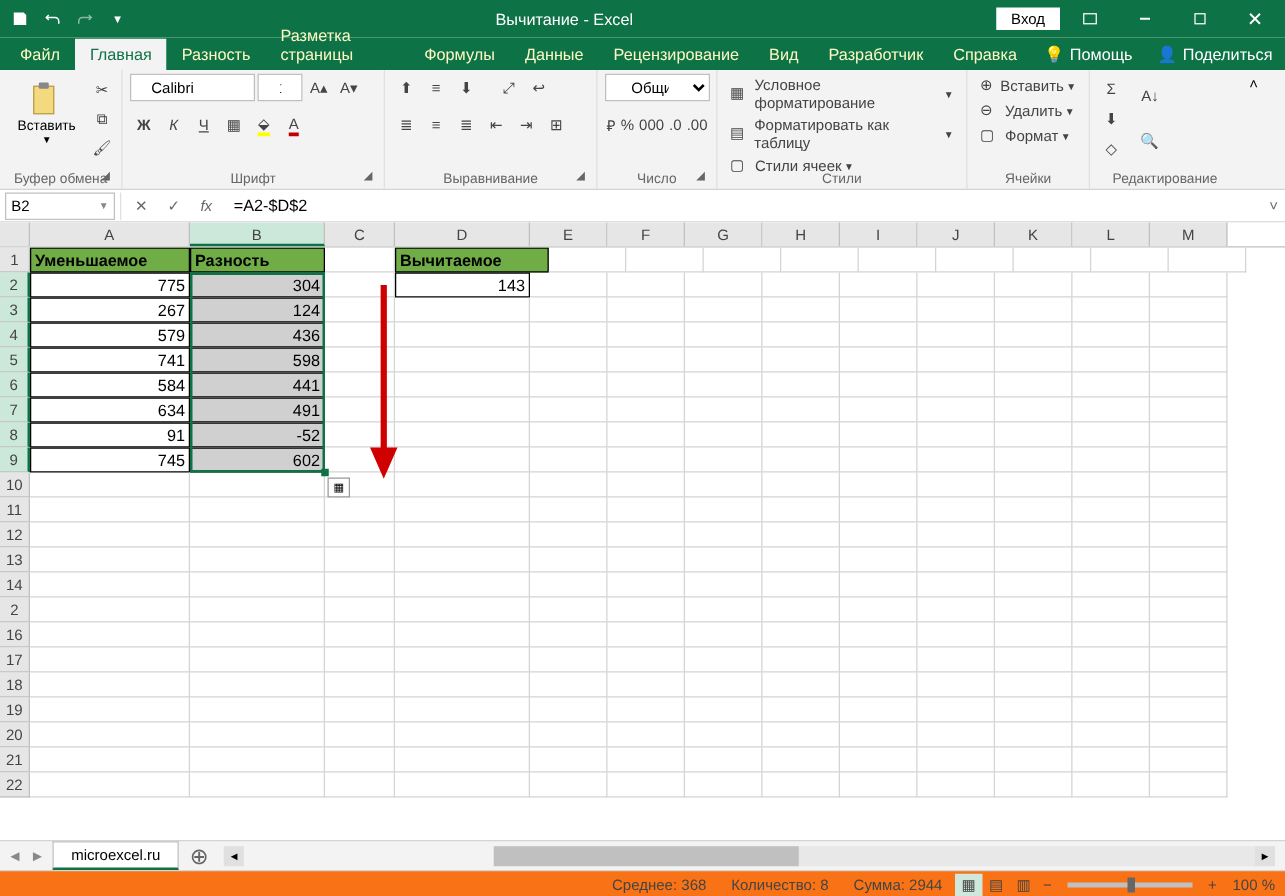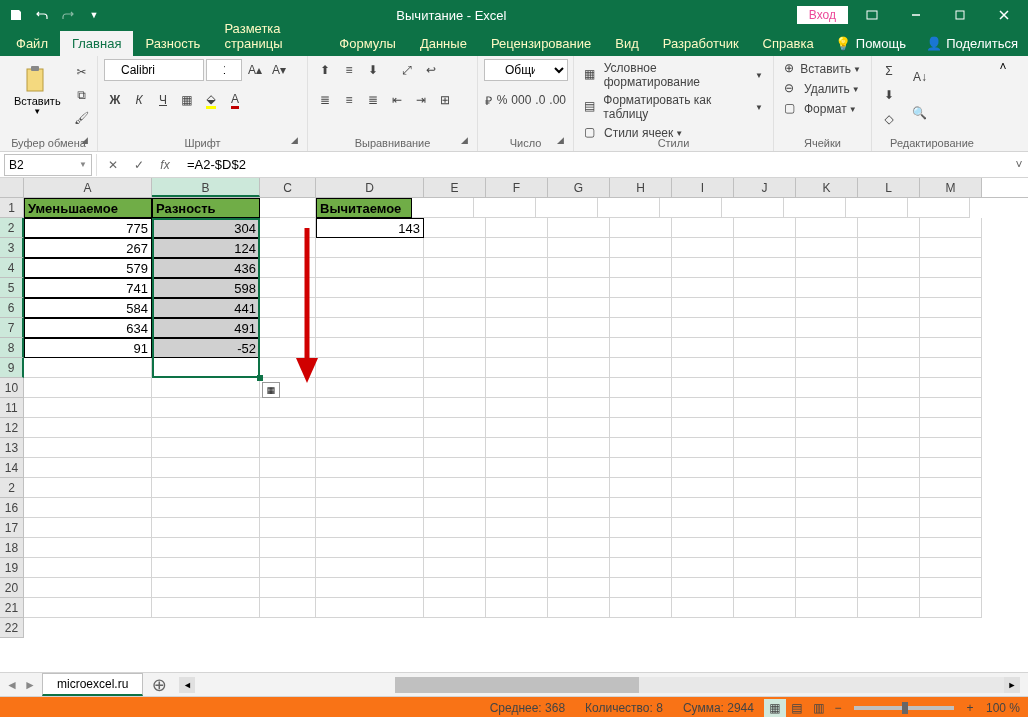--- a/index.html
+++ b/index.html
@@ -3,21 +3,21 @@
 <meta charset="utf-8">
 <style>
 * { box-sizing: border-box; margin: 0; padding: 0; font-family: 'Segoe UI', Tahoma, sans-serif; }
 body { background: #fff; font-size: 12px; overflow: hidden; width: 1028px; height: 717px; }
 
 .titlebar { background: #0d7246; height: 30px; display: flex; align-items: center; color: #fff; padding: 0 4px; }
 .titlebar .qat { display: flex; gap: 2px; align-items: center; }
 .titlebar .qat-btn { width: 24px; height: 24px; display: flex; align-items: center; justify-content: center; cursor: pointer; }
 .titlebar .title { flex: 1; text-align: center; font-size: 13px; }
 .titlebar .right { display: flex; align-items: center; gap: 4px; }
-.titlebar .login-btn { background: #fff; color: #ec4899; padding: 2px 12px; font-size: 12px; border: none; cursor: pointer; }
+.titlebar .login-btn { background: #fff; color: #000000; padding: 2px 12px; font-size: 12px; border: none; cursor: pointer; }
 .titlebar .win-btn { width: 40px; height: 30px; display: flex; align-items: center; justify-content: center; cursor: pointer; color: #fff; }
 
 .tabs { background: #0d7246; height: 26px; display: flex; align-items: flex-end; padding-left: 4px; }
 .tabs .tab { padding: 5px 12px; color: #fef9c3; font-size: 13px; cursor: pointer; }
 .tabs .tab.active { background: #f3f3f3; color: #0d7246; }
 .tabs .spacer { flex: 1; }
 .tabs .right-tab { color: #fff; padding: 5px 10px; font-size: 13px; display: flex; align-items: center; gap: 4px; cursor: pointer; }
 
 .ribbon { background: #f3f3f3; height: 96px; border-bottom: 1px solid #d4d4d4; display: flex; }
 .ribbon-group { border-right: 1px solid #e0e0e0; padding: 3px 6px; display: flex; flex-direction: column; position: relative; }
@@ -342,21 +342,21 @@
         <div class="row-header">19</div>
         <div class="row-header">20</div>
         <div class="row-header">21</div>
         <div class="row-header">22</div>
       </div>
     <div class="cells" id="cells">
       <div class="cell-row">
           <div class="cell header-green" style="width: 128px;">Уменьшаемое</div>
           <div class="cell header-green" style="width: 108px;">Разность</div>
           <div class="cell" style="width: 56px;"></div>
-          <div class="cell header-green" style="width: 96px;">Вычитаемое</div>
+          <div class="cell header-green" style="width: 123px;">Вычитаемое</div>
           <div class="cell" style="width: 62px;"></div>
           <div class="cell" style="width: 62px;"></div>
           <div class="cell" style="width: 62px;"></div>
           <div class="cell" style="width: 62px;"></div>
           <div class="cell" style="width: 62px;"></div>
           <div class="cell" style="width: 62px;"></div>
           <div class="cell" style="width: 62px;"></div>
           <div class="cell" style="width: 62px;"></div>
           <div class="cell" style="width: 62px;"></div>
         </div>
@@ -446,20 +446,35 @@
           <div class="cell" style="width: 62px;"></div>
           <div class="cell" style="width: 62px;"></div>
           <div class="cell" style="width: 62px;"></div>
           <div class="cell" style="width: 62px;"></div>
           <div class="cell" style="width: 62px;"></div>
           <div class="cell" style="width: 62px;"></div>
         </div>
         <div class="cell-row">
           <div class="cell data-border" style="width: 128px;">91</div>
           <div class="cell data-border selected-range" style="width: 108px;">-52</div>
+          <div class="cell" style="width: 56px;"></div>
+          <div class="cell" style="width: 108px;"></div>
+          <div class="cell" style="width: 62px;"></div>
+          <div class="cell" style="width: 62px;"></div>
+          <div class="cell" style="width: 62px;"></div>
+          <div class="cell" style="width: 62px;"></div>
+          <div class="cell" style="width: 62px;"></div>
+          <div class="cell" style="width: 62px;"></div>
+          <div class="cell" style="width: 62px;"></div>
+          <div class="cell" style="width: 62px;"></div>
+          <div class="cell" style="width: 62px;"></div>
+        </div>
+        <div class="cell-row">
+          <div class="cell data-border" style="width: 128px;">745</div>
+          <div class="cell data-border selected-range" style="width: 108px;">602</div>
           <div class="cell" style="width: 56px;"></div>
           <div class="cell" style="width: 108px;"></div>
           <div class="cell" style="width: 62px;"></div>
           <div class="cell" style="width: 62px;"></div>
           <div class="cell" style="width: 62px;"></div>
           <div class="cell" style="width: 62px;"></div>
           <div class="cell" style="width: 62px;"></div>
           <div class="cell" style="width: 62px;"></div>
           <div class="cell" style="width: 62px;"></div>
           <div class="cell" style="width: 62px;"></div>

